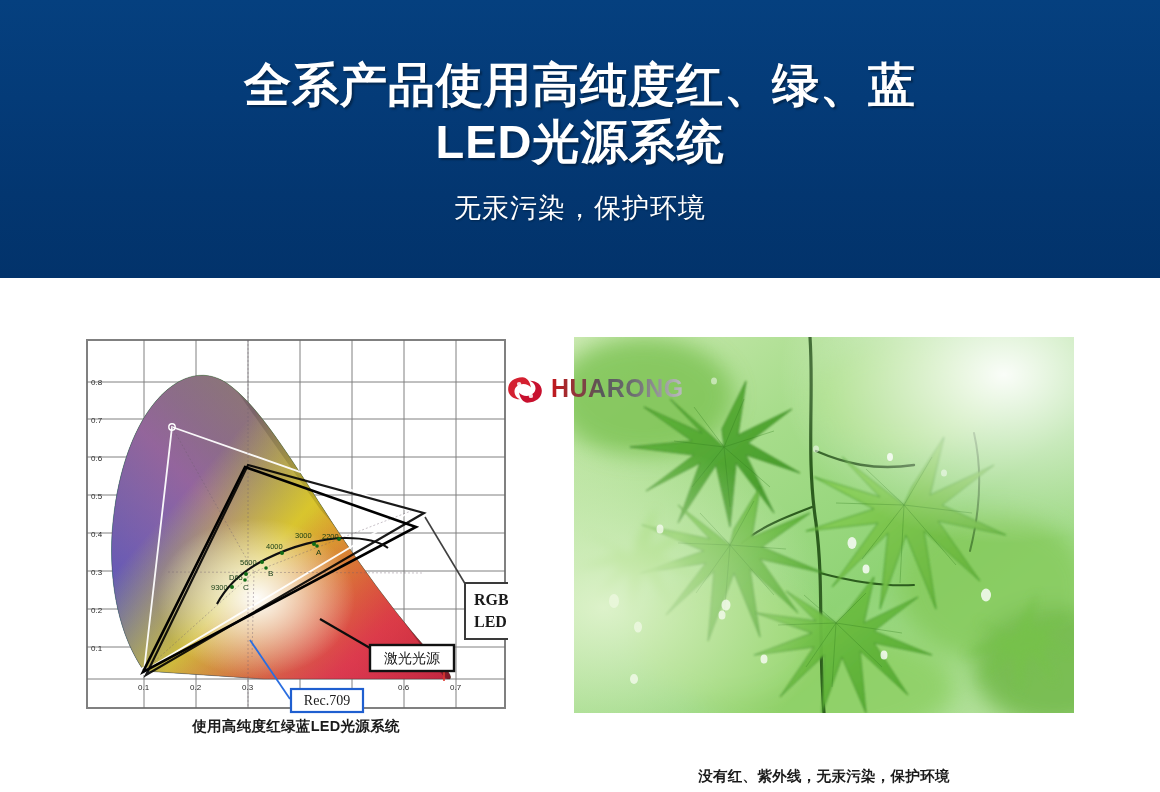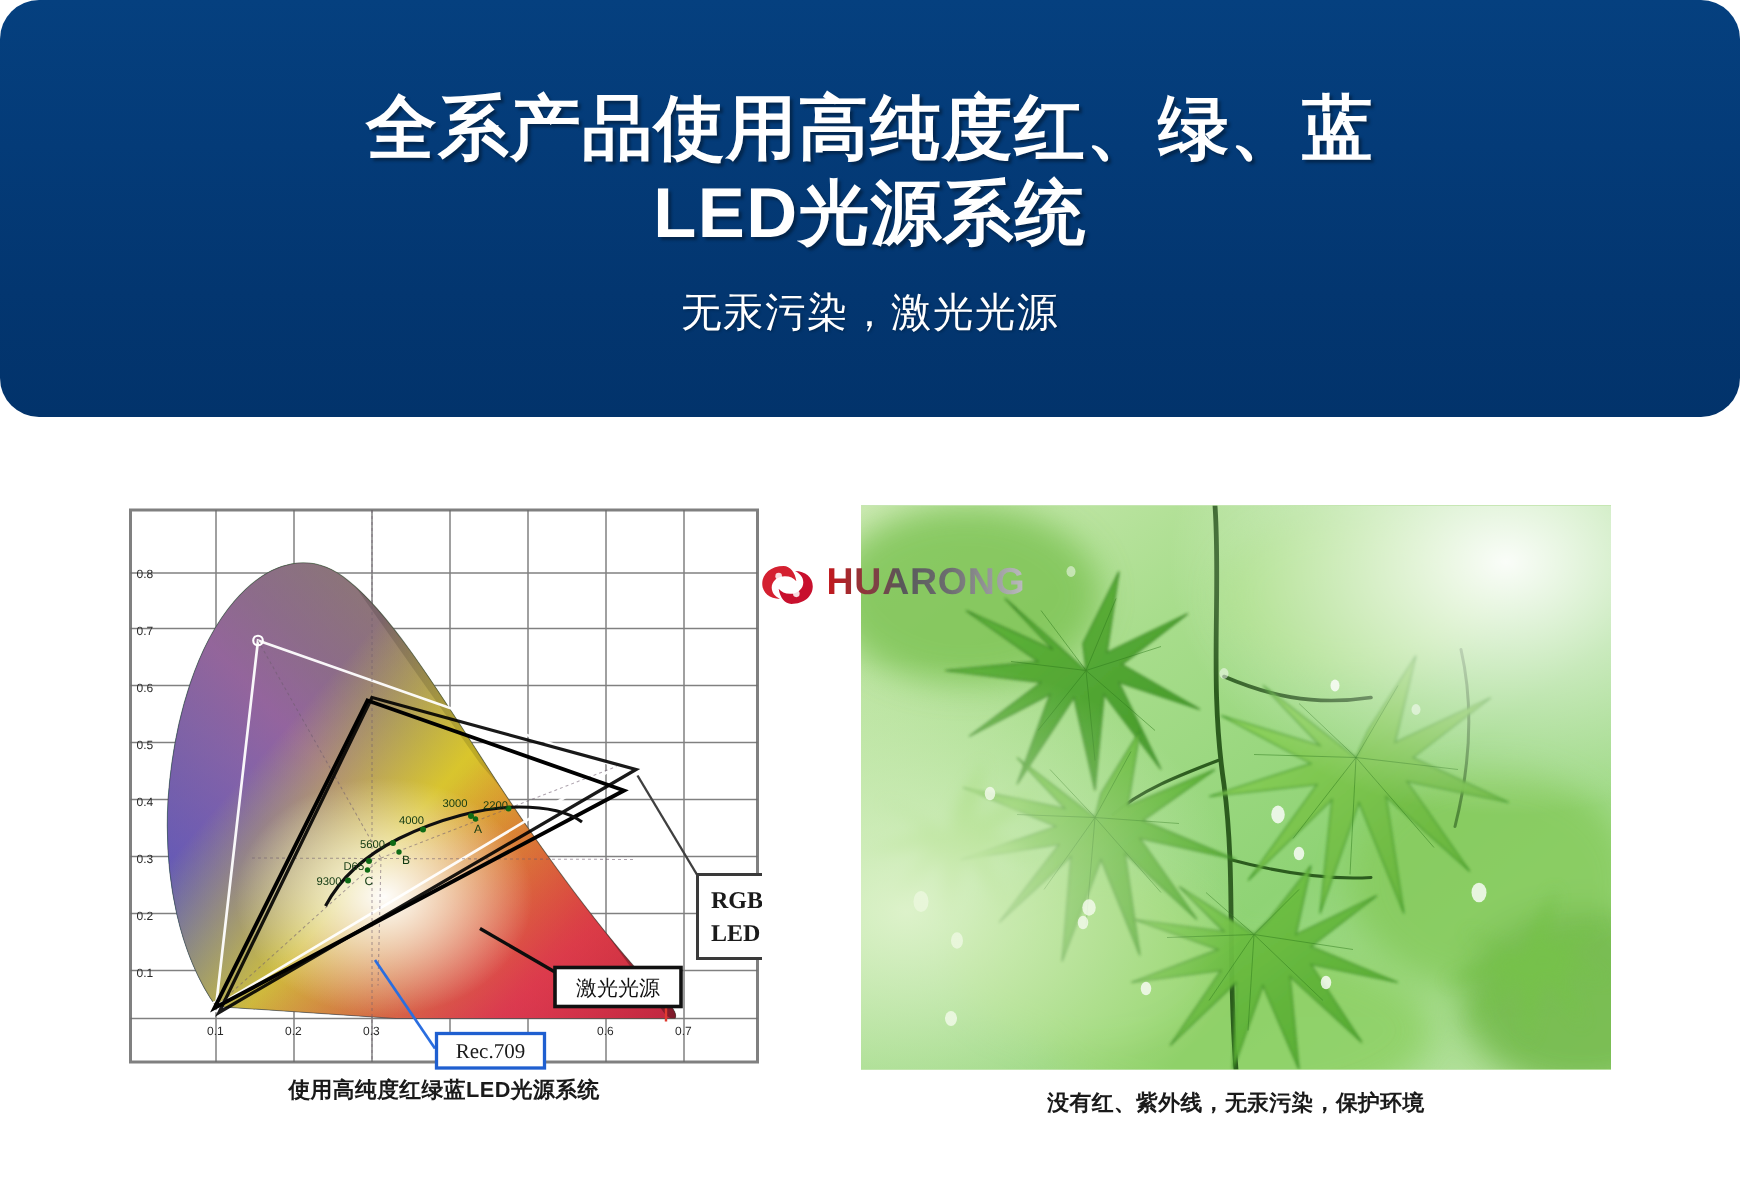--- a/index.html
+++ b/index.html
@@ -16,21 +16,20 @@
 
   
   .banner {
     position: absolute;
     left: 0;
     top: 0;
     width: 1160px;
     height: 278px;
     background: linear-gradient(180deg, #05407f 0%, #043b78 35%, #033670 70%, #02336b 100%);
     overflow: hidden;
-    border-radius: 26px;
   }
   .banner-title {
     position: absolute;
     left: 0;
     top: 56px;
     width: 1160px;
     text-align: center;
     color: #ffffff;
     font-size: 47px;
     line-height: 57px;
@@ -112,29 +111,29 @@
   .caption {
     position: absolute;
     font-size: 14.5px;
     color: #1a1a1a;
     font-weight: bold;
     text-align: center;
     letter-spacing: 0.3px;
     font-family: "Liberation Sans", "DejaVu Sans", sans-serif;
   }
   .caption-left  { left: 84px;  top: 439px; width: 424px; }
-  .caption-right { left: 574px; top: 448px; width: 500px; }
+  .caption-right { left: 574px; top: 489px; width: 500px; }
 </style>
 </head>
 <body>
 
 <div class="banner">
   <div class="banner-title">全系产品使用高纯度红、绿、蓝
 LED光源系统</div>
-  <div class="banner-subtitle">无汞污染，激光光源</div>
+  <div class="banner-subtitle">无汞污染，保护环境</div>
 </div>
 
 <div class="content">
 
   <div class="cie-panel">
     <svg class="cie-svg" viewBox="0 0 424 378">
       <defs>
 
         <clipPath id="horseshoeClip">
           <path d="M60,334 C36,300 25,250 28,196 C32,140 48,92 72,64

